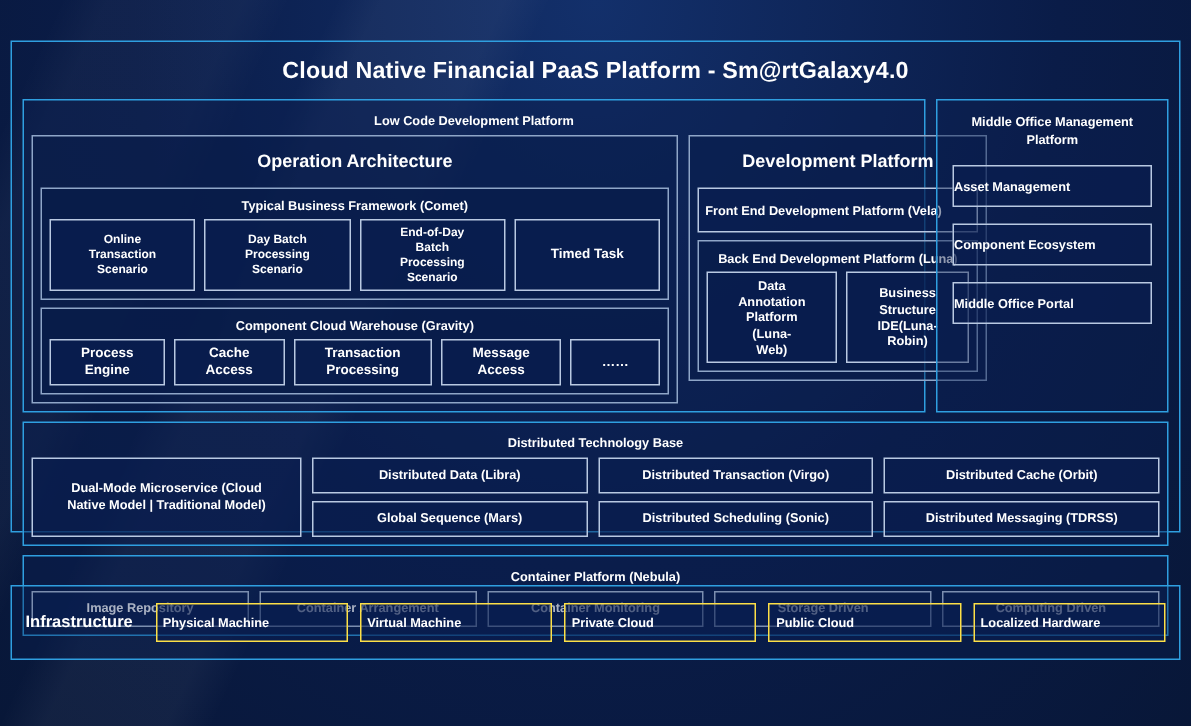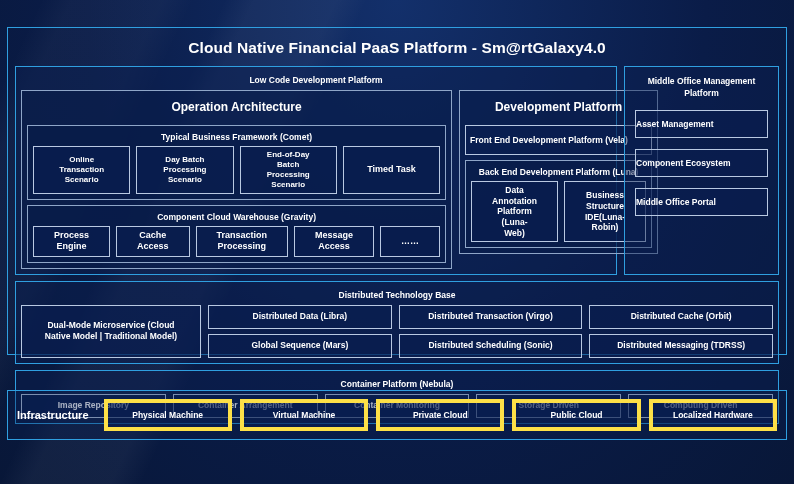--- a/index.html
+++ b/index.html
@@ -247,26 +247,26 @@
     font-weight: bold;
     flex: 0 0 auto;
     padding-right: 6px;
   }
   .infra-nodes {
     display: flex;
     gap: 8px;
     flex: 1 1 auto;
   }
   .infra-node {
-    border: 4px solid #fde047;
+    border: 1px solid #fde047;
     background: rgba(9, 30, 80, 0.55);
     color: #ffffff;
     font-size: 8.5px;
     font-weight: bold;
-    text-align: center;
+    text-align: left;
     padding: 7px 4px;
     flex: 1 1 0;
   }
 </style>
 </head>
 <body>
 
 <div id="bg-sheen"></div>
 
 <div id="page">

